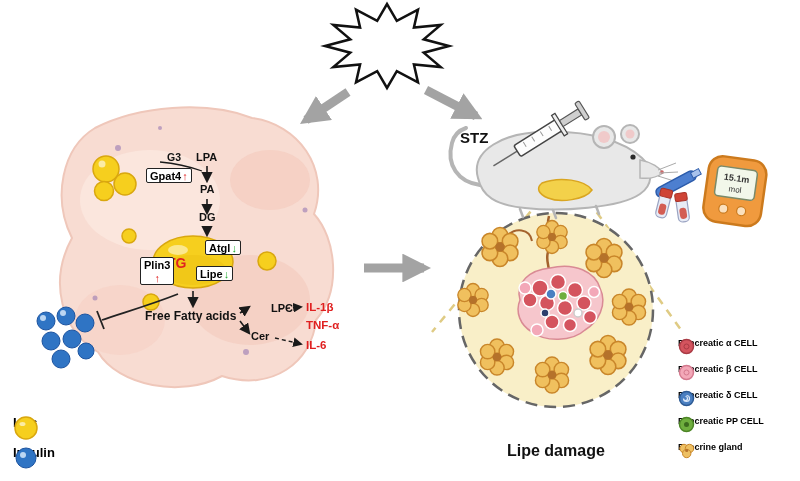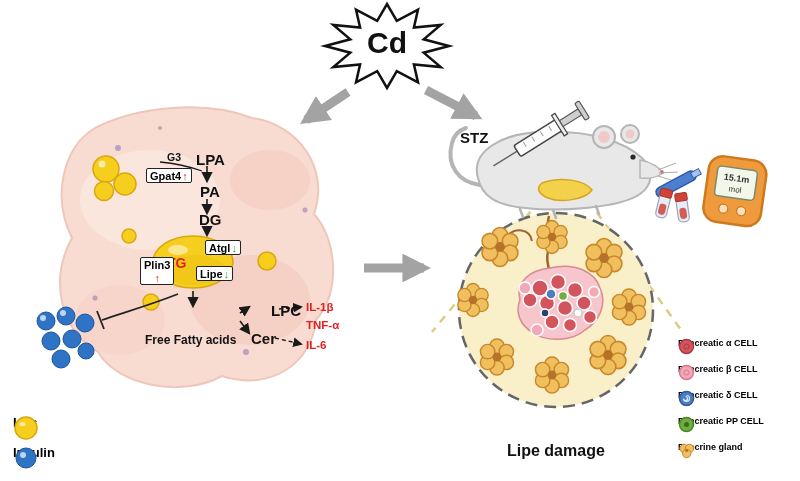--- a/index.html
+++ b/index.html
@@ -3,23 +3,23 @@
 <meta charset="utf-8">
 <style>
   html,body{margin:0;padding:0;background:#fff;}
   .stage{position:relative;width:800px;height:481px;background:#fff;overflow:hidden;
          font-family:"Liberation Sans",sans-serif;}
   svg{position:absolute;left:0;top:0;}
   .t{position:absolute;color:#111;white-space:nowrap;line-height:1.05;}
   .cd{font-size:30px;font-weight:800;width:70px;text-align:center;}
   .stz{font-size:15px;font-weight:600;}
   .small{font-size:10.5px;font-weight:600;}
-  .node{font-size:15px;font-weight:700;}
+  .node{font-size:11px;font-weight:700;}
   .tg{font-size:14px;font-weight:800;color:#e02020;}
-  .ffa{font-size:12px;font-weight:700;margin-top:24px;}
+  .ffa{font-size:12px;font-weight:700;}
   .cyt{font-size:11.5px;font-weight:700;color:#e02020;}
   .pbox{position:absolute;background:#fff;border:1.3px solid #222;border-radius:2px;
         font-size:11px;font-weight:700;padding:0.5px 3px;display:flex;align-items:center;gap:1px;}
   .up{color:#e02020;font-weight:800;}
   .down{color:#1faa30;font-weight:800;}
   .caption{font-size:16px;font-weight:800;}
   .lrow{position:absolute;display:flex;align-items:center;gap:7px;font-size:13px;font-weight:700;}
   .rrow{position:absolute;display:flex;align-items:center;gap:5px;font-size:9px;font-weight:700;}
 </style>
 </head>
@@ -210,21 +210,20 @@
   <g transform="rotate(8 734 190)">
     <rect x="706" y="158" width="58" height="66" rx="14" fill="#f09a3e" stroke="#cc7a1d" stroke-width="2.5"></rect>
     <rect x="715" y="168" width="40" height="30" rx="4" fill="#f2f7ea" stroke="#7a8a6a" stroke-width="1.5"></rect>
     <text x="735" y="181" text-anchor="middle" font-size="9" font-weight="bold" fill="#333" font-family="Liberation Sans, sans-serif">15.1m</text>
     <text x="735" y="192" text-anchor="middle" font-size="8" fill="#333" font-family="Liberation Sans, sans-serif">mol</text>
     <circle cx="726" cy="210" r="4.5" fill="#fbe0bd" stroke="#c97a1e" stroke-width="1.2"></circle>
     <circle cx="744" cy="210" r="4.5" fill="#fbe0bd" stroke="#c97a1e" stroke-width="1.2"></circle>
   </g>
 </svg>
 
-<div class="t cd" style="left:352px;top:27px;">Cd</div>
 <div class="t stz" style="left:460px;top:130px;">STZ</div>
 
 <div class="t small" style="left:143px;top:152px;margin-left:24px;">G3</div>
 <div class="t node" style="left:196px;top:152px;">LPA</div>
 <div class="pbox" style="left:146px;top:168px;">
   <span>Gpat4</span>
       <span class="up">↑</span>
 </div>
 <div class="t node" style="left:200px;top:184px;">PA</div>
 <div class="t node" style="left:199px;top:212px;">DG</div>

